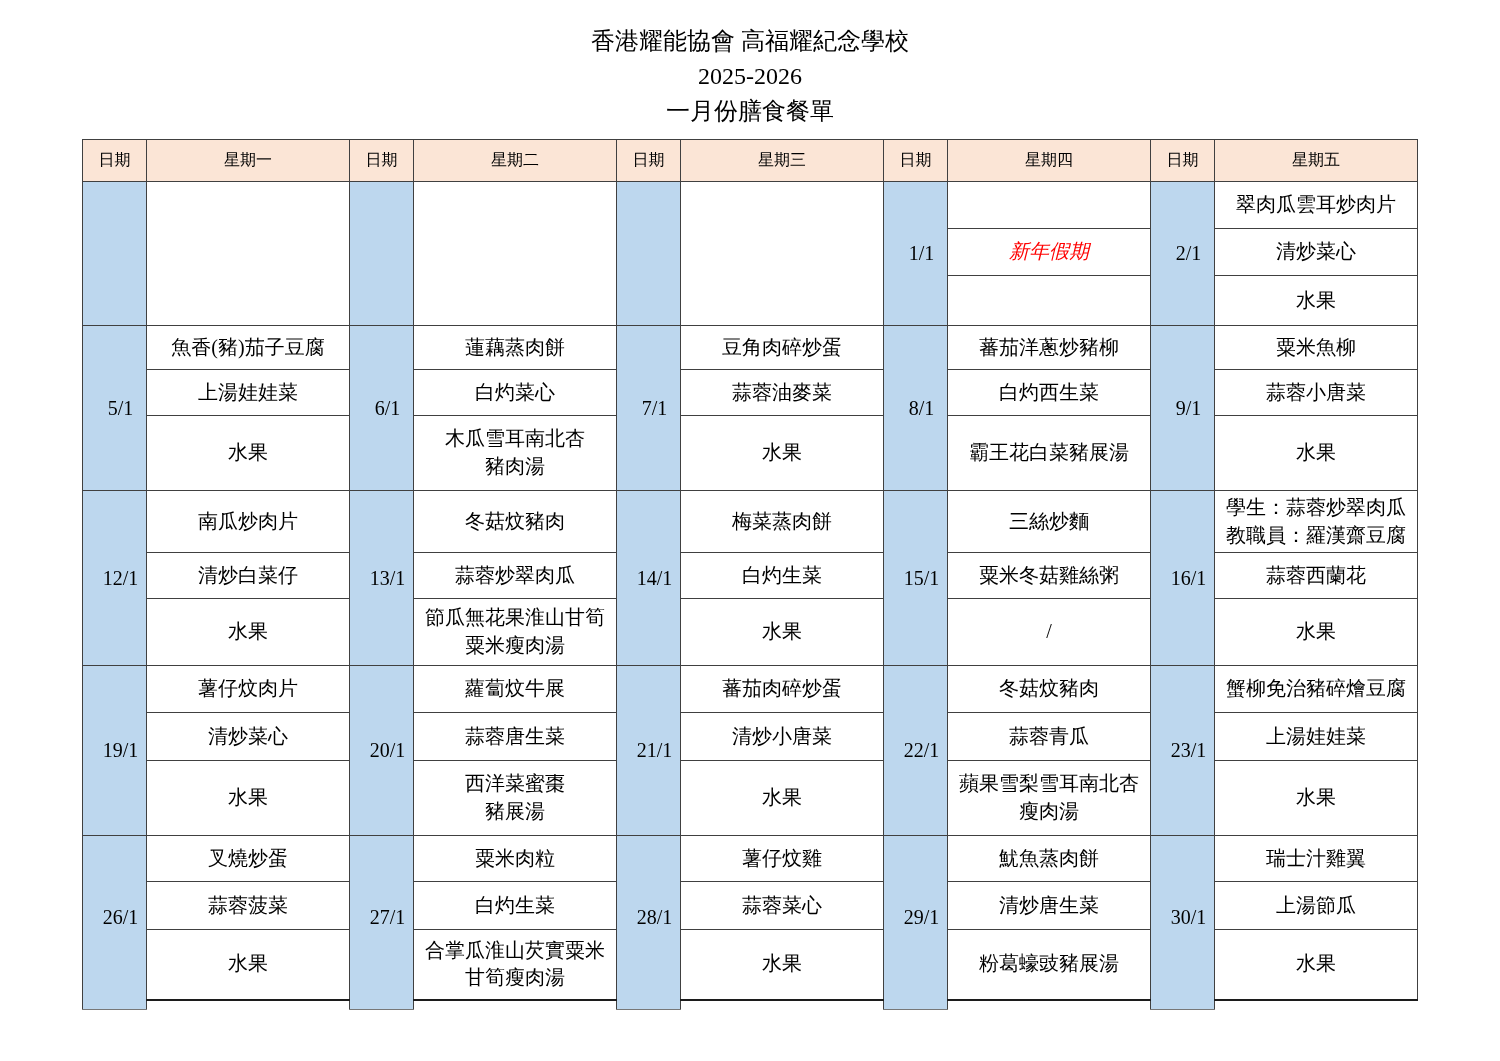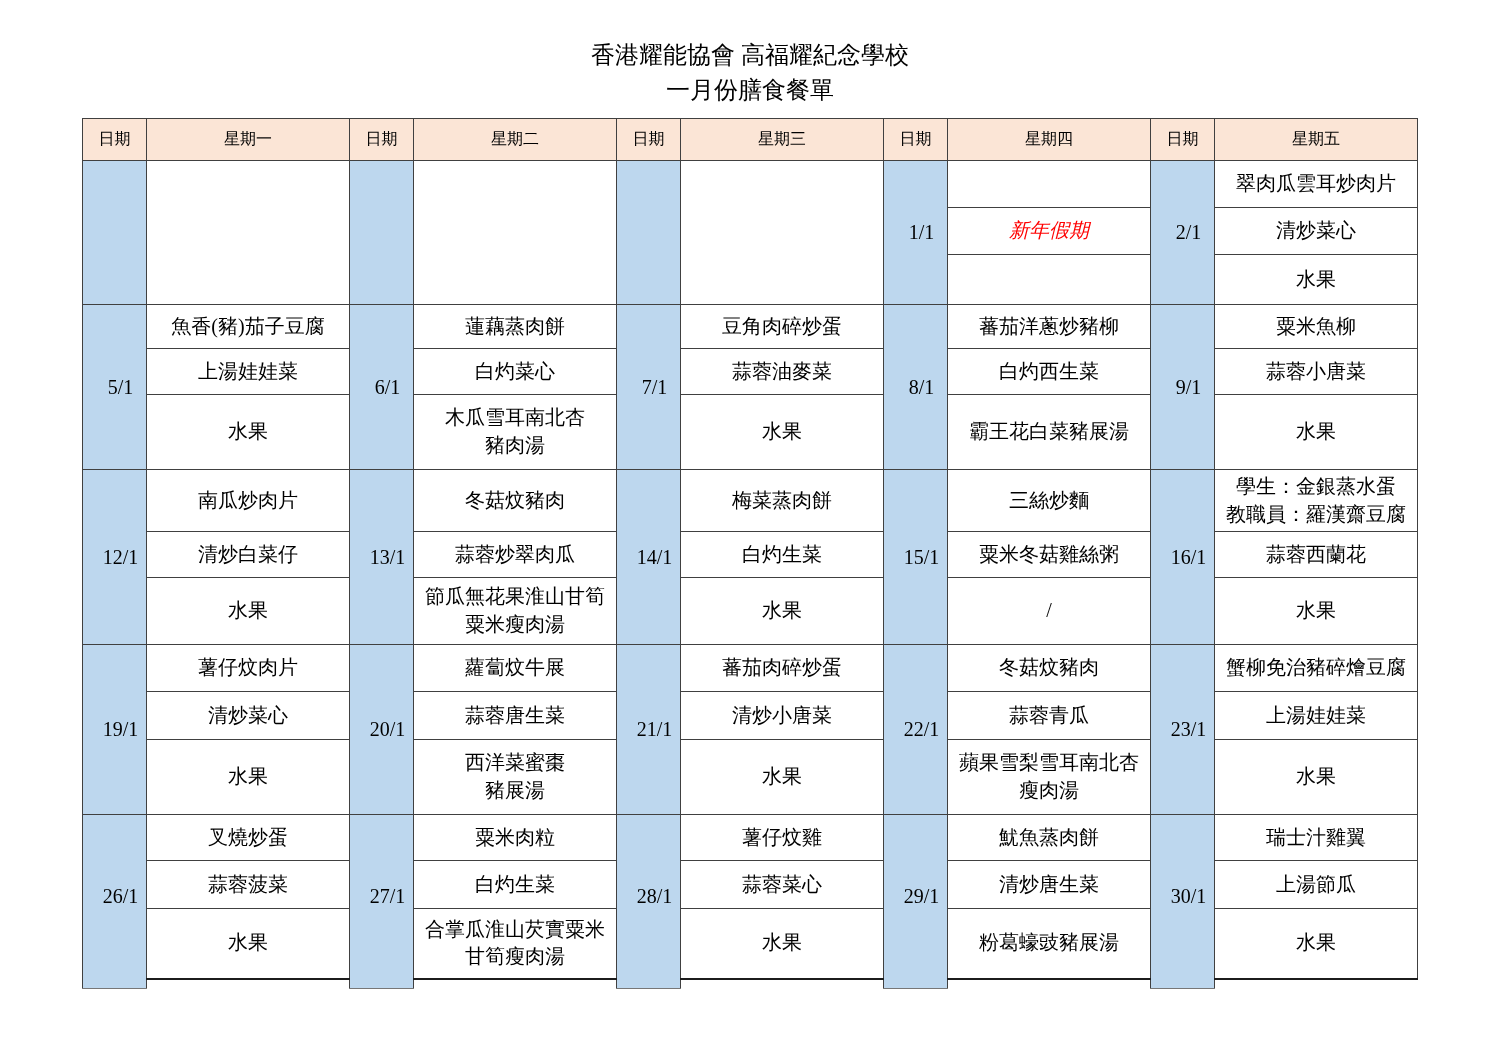--- a/index.html
+++ b/index.html
@@ -6,21 +6,21 @@
     --header-bg:#FBE5D6;
     --date-bg:#BDD7EE;
     --holiday:#FF0000;
     --border:#404040;
   }
   html,body{margin:0;padding:0;}
   body{
     width:1500px;height:1061px;background:#ffffff;color:#000;
     font-family:"Liberation Serif","DejaVu Serif",serif;
   }
-  .titles{text-align:center;padding-top:38px;}
+  .titles{text-align:center;padding-top:24px;}
   .title-line{font-size:24px;line-height:35px;}
   table.menu{
     border-collapse:collapse;table-layout:fixed;
     margin:10px auto 0 auto;
   }
   col.col-date{width:64px;}
   col.col-day{width:203px;}
   th,td{border:1px solid var(--border);padding:0;}
   thead tr{height:42px;}
   th{
@@ -43,20 +43,21 @@
   }
   td.stub-day{
     border:none;border-top:2px solid #1c1c1c;background:#fff;
   }
 </style>
 </head>
 <body>
 
 <div class="titles">
   <div class="title-line">香港耀能協會 高福耀紀念學校</div>
+  <div class="title-line">2025-2026</div>
   <div class="title-line">一月份膳食餐單</div>
 </div>
 
 <table class="menu" id="menu-table">
     <colgroup>
       <col class="col-date">
       <col class="col-day">
       <col class="col-date">
       <col class="col-day">
       <col class="col-date">
@@ -131,21 +132,21 @@
       <tr style="height: 62px;">
         <td rowspan="3" class="date-cell">12/1</td>
         <td class="dish-cell">南瓜炒肉片</td>
         <td rowspan="3" class="date-cell">13/1</td>
         <td class="dish-cell">冬菇炆豬肉</td>
         <td rowspan="3" class="date-cell">14/1</td>
         <td class="dish-cell">梅菜蒸肉餅</td>
         <td rowspan="3" class="date-cell">15/1</td>
         <td class="dish-cell">三絲炒麵</td>
         <td rowspan="3" class="date-cell">16/1</td>
-        <td class="dish-cell">學生：金銀蒸水蛋
+        <td class="dish-cell">學生：蒜蓉炒翠肉瓜
 教職員：羅漢齋豆腐</td>
       </tr>
       <tr style="height: 46px;">
         <td class="dish-cell">清炒白菜仔</td>
         <td class="dish-cell">蒜蓉炒翠肉瓜</td>
         <td class="dish-cell">白灼生菜</td>
         <td class="dish-cell">粟米冬菇雞絲粥</td>
         <td class="dish-cell">蒜蓉西蘭花</td>
       </tr>
       <tr style="height: 67px;">

